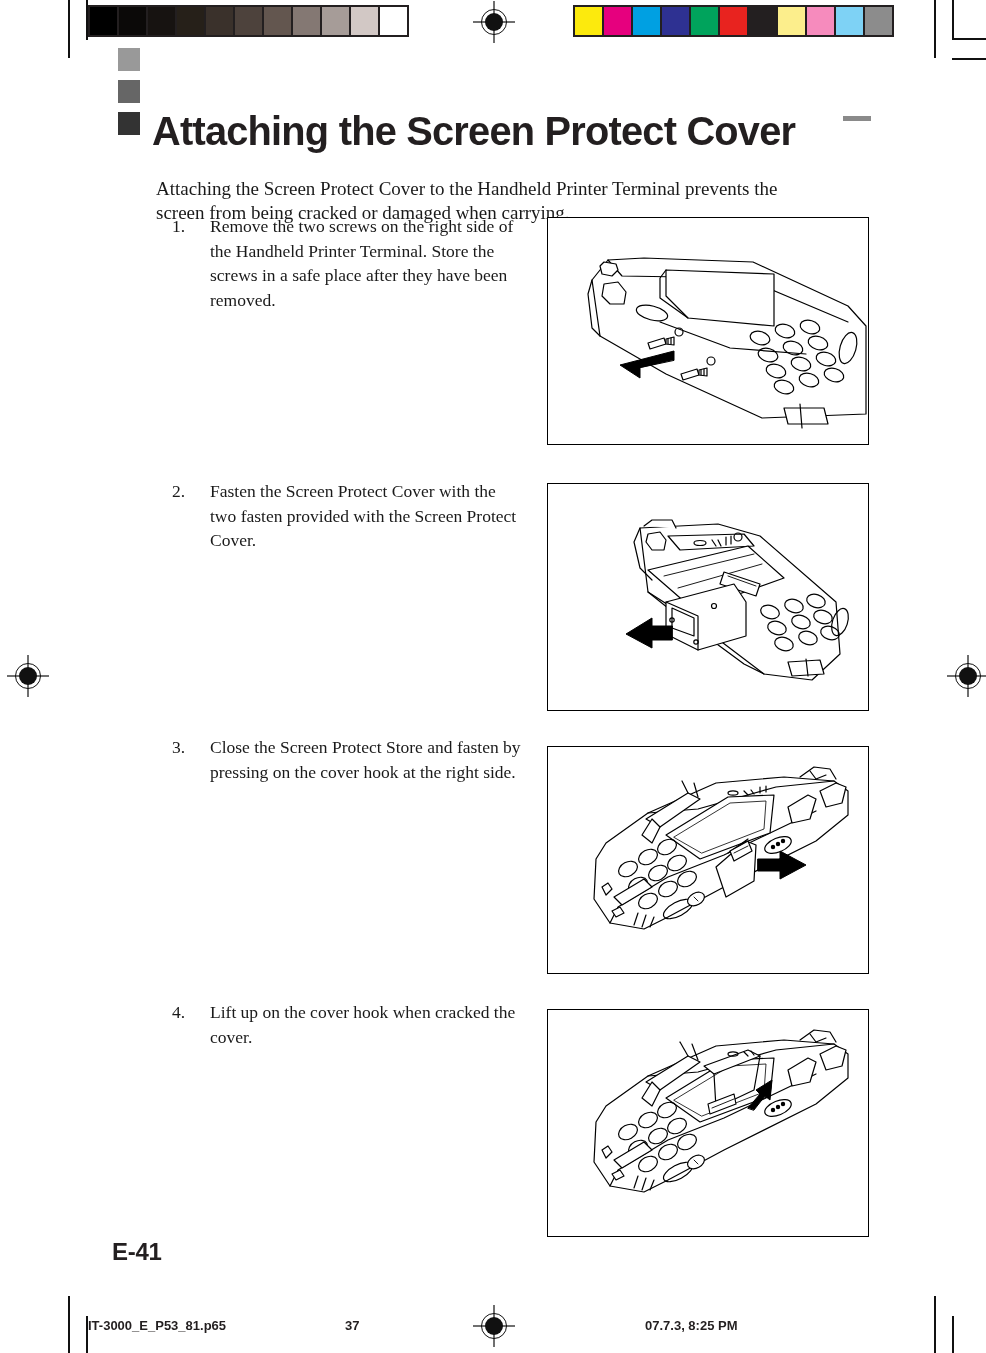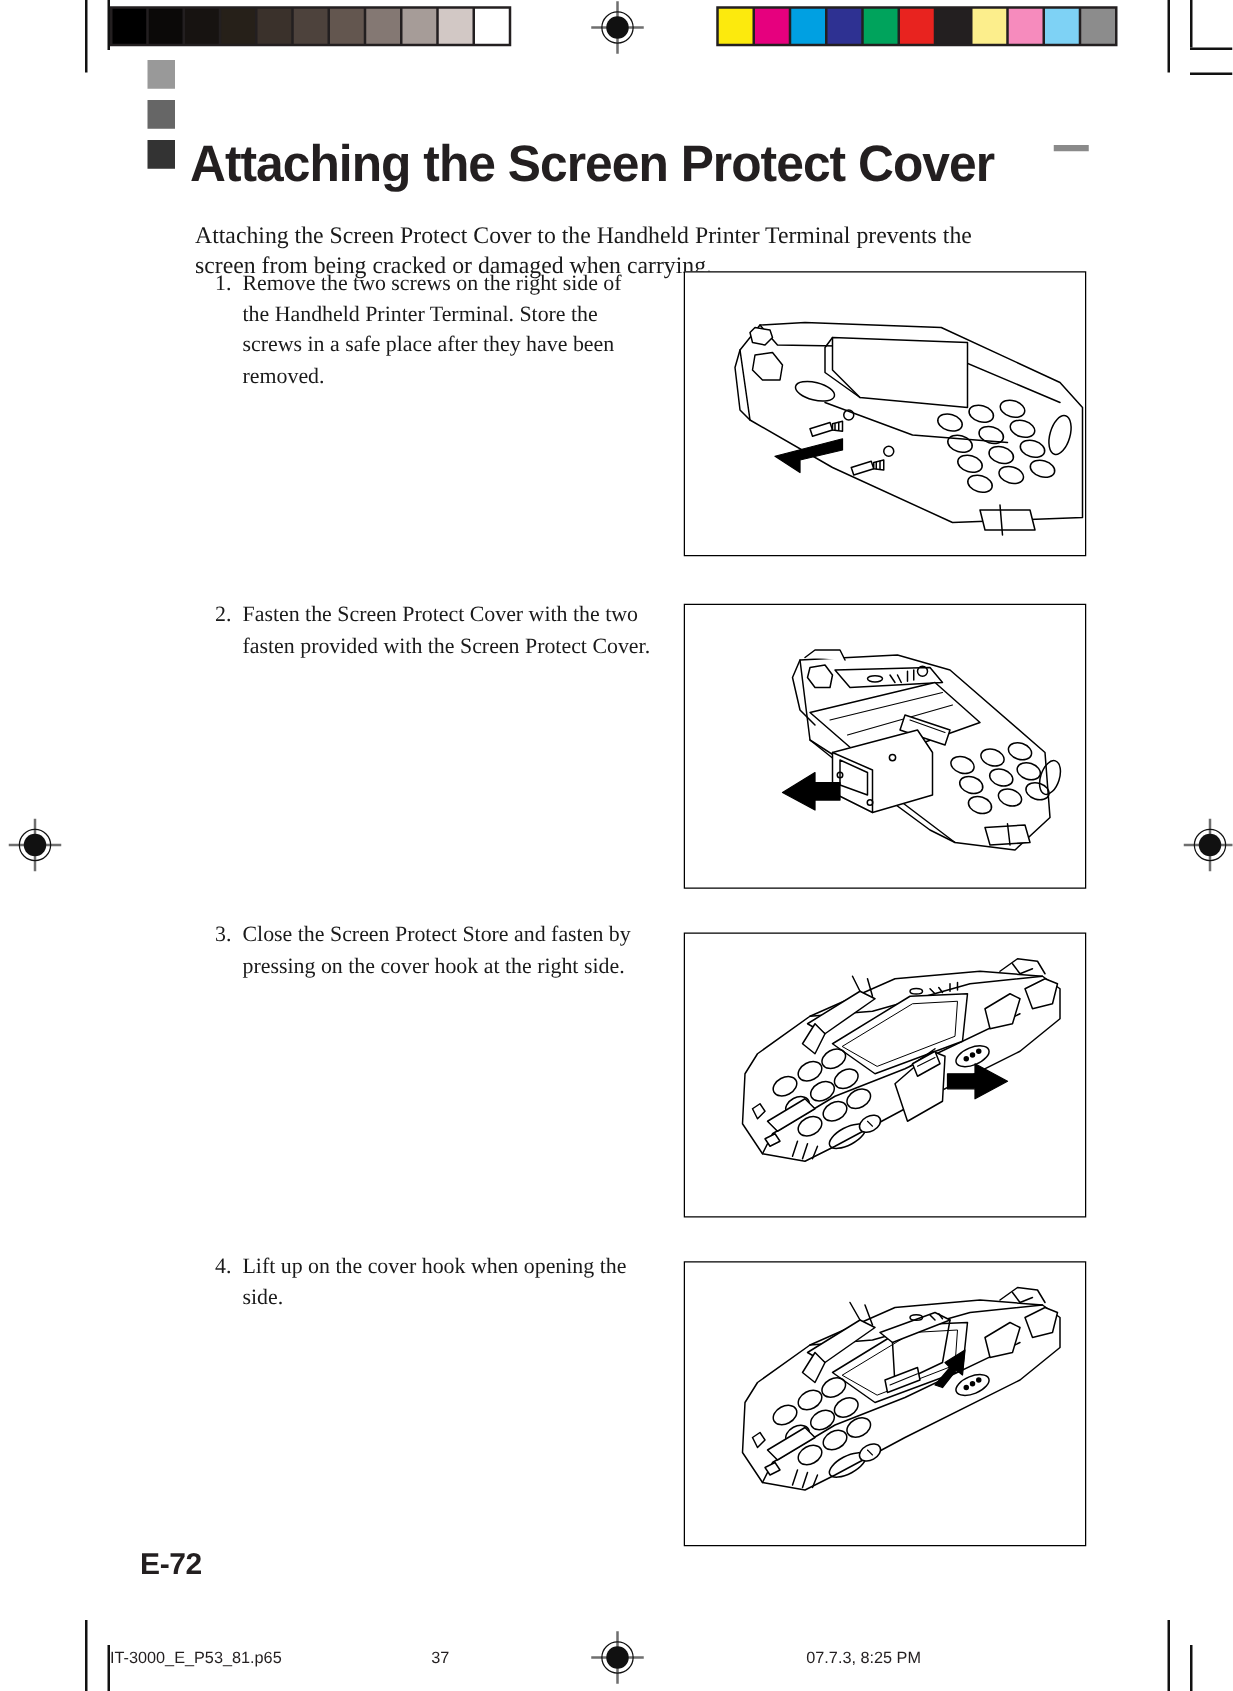--- a/index.html
+++ b/index.html
@@ -133,20 +133,21 @@
     font-size: 17.5px;
     line-height: 24.5px;
   }
   .step-num {
     width: 22px;
     flex: 0 0 22px;
     text-align: left;
   }
   .step-text {
     flex: 1 1 auto;
+    margin-left: 16px;
   }
 
   .step-slot { position: absolute; left: 0; width: 350px; }
 
   
   .figure {
     position: absolute;
     border: 1.6px solid #000;
     background: #fff;
     box-sizing: border-box;
@@ -165,20 +166,21 @@
     color: #231f20;
     letter-spacing: -0.3px;
   }
   .footer-line {
     position: absolute;
     top: 1318px;
     font-family: "Liberation Sans", sans-serif;
     font-size: 13px;
     color: #231f20;
     white-space: nowrap;
+    font-weight: bold;
   }
   .footer-file { left: 88px; }
   .footer-page { left: 345px; }
   .footer-date { left: 645px; }
 </style>
 </head>
 <body>
 
 <div class="cal-strip gray">
     <div class="cal-swatch" style="background: rgb(0, 0, 0);"></div>
@@ -274,21 +276,21 @@
 <div class="step-slot" style="left:172px; top:735px;">
   <div class="step">
     <span class="step-num">3.</span>
     <span class="step-text">Close the Screen Protect Store and fasten by pressing on the cover hook at the right side.</span>
   </div>
 </div>
 
 <div class="step-slot" style="left:172px; top:1000px;">
   <div class="step">
     <span class="step-num">4.</span>
-    <span class="step-text">Lift up on the cover hook when opening the side.</span>
+    <span class="step-text">Lift up on the cover hook when cracked the cover.</span>
   </div>
 </div>
 
 <div class="figure" style="left:547px; top:217px; width:322px; height:228px;">
   <svg width="322" height="228" viewBox="0 0 322 228" fill="none" stroke="#000" stroke-width="1.2" stroke-linejoin="round" stroke-linecap="round">
 
     <path d="M44 62 L60 42 L96 40 L205 44 L300 88 L318 108 L318 196 L214 200 L118 156 L52 118 Z" fill="#fff"></path>
 
     <path d="M60 42 L74 58 L196 60 L300 104"></path>
 
@@ -495,16 +497,16 @@
     <path d="M66 150 L96 132 L104 140 L74 158 Z" fill="#fff"></path>
     <path d="M64 164 L72 160 L76 166 L68 170 Z" fill="#fff"></path>
     <path d="M86 178 L90 166 M94 180 L98 168 M102 180 L106 170"></path>
     <ellipse cx="148" cy="152" rx="9" ry="6" transform="rotate(-28 148 152)" fill="#fff"></ellipse>
     <path d="M146 150 L150 154" stroke-width="0.9"></path>
 
     <path d="M200 98 L212 84 L208 80 L224 70 L222 90 L217 86 L206 100 Z" fill="#000" stroke="#000" stroke-width="1"></path>
   </svg>
 </div>
 
-<div class="page-folio">E-72</div>
+<div class="page-folio">E-41</div>
 <div class="footer-line footer-file">IT-3000_E_P53_81.p65</div>
 <div class="footer-line footer-page">37</div>
 <div class="footer-line footer-date">07.7.3, 8:25 PM</div>
 
 </body></html>

